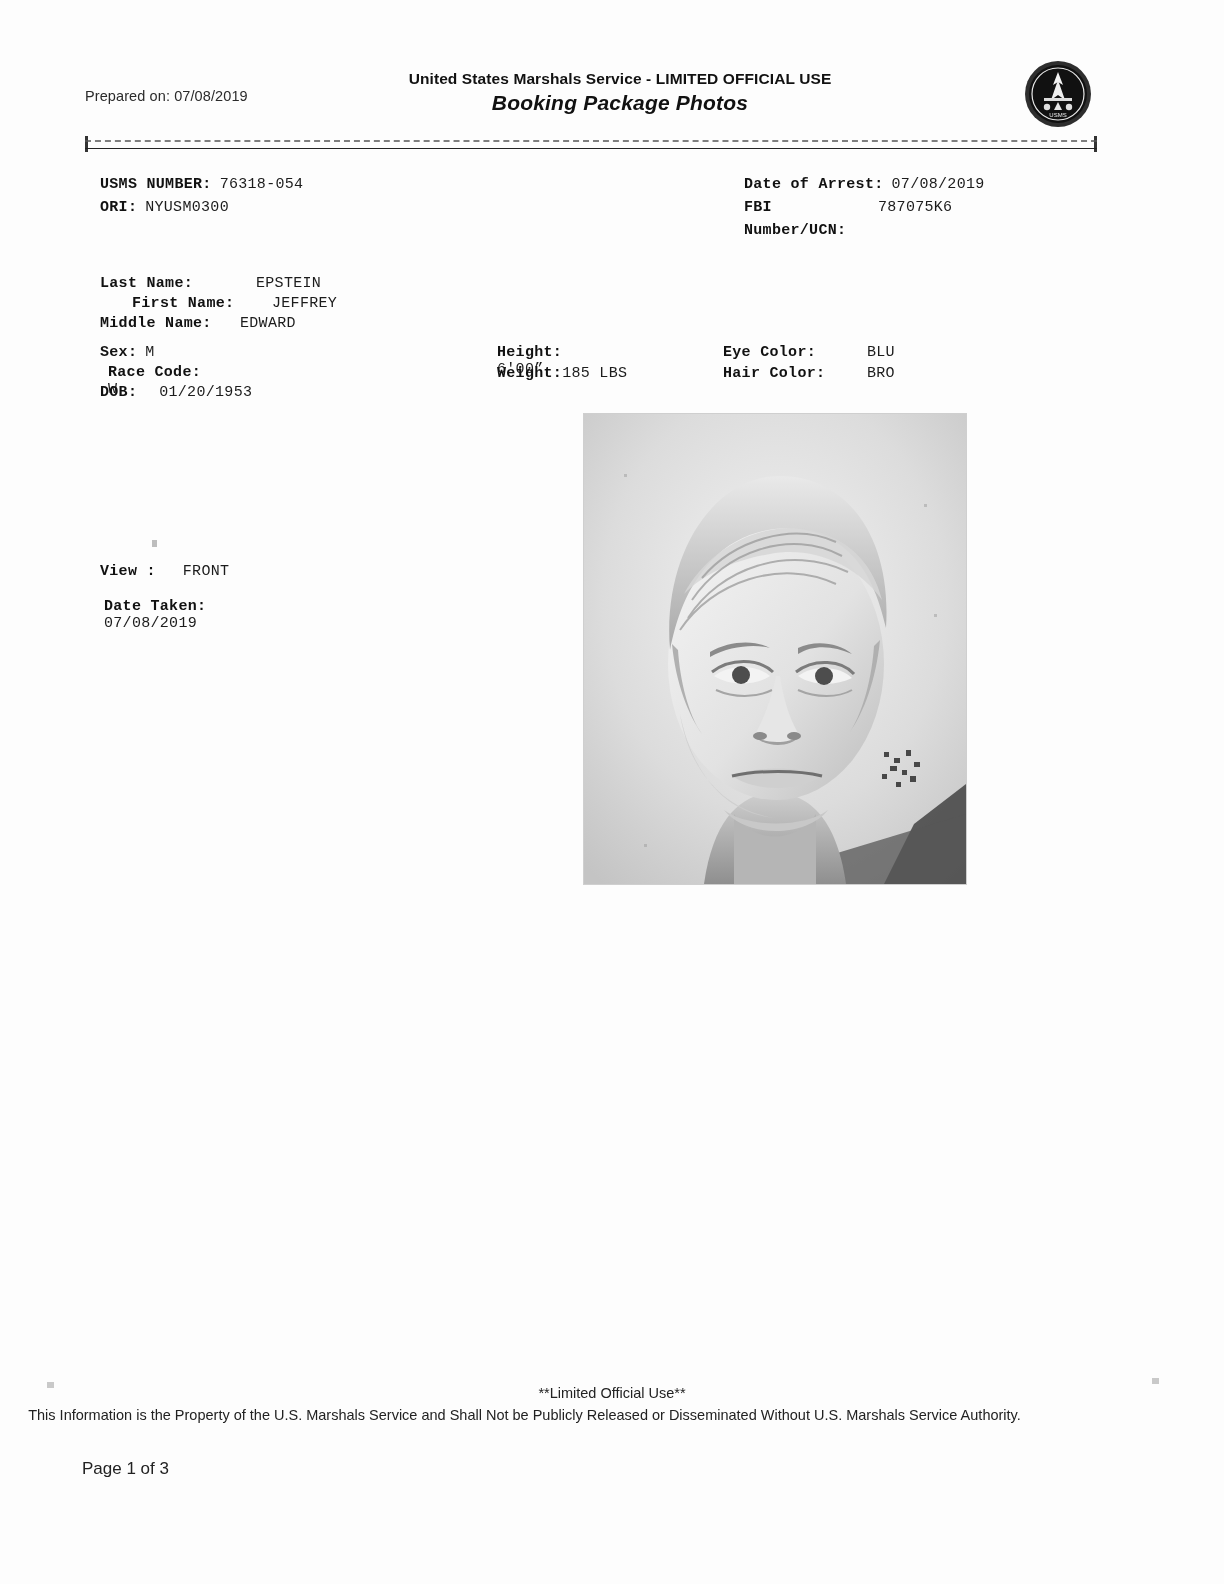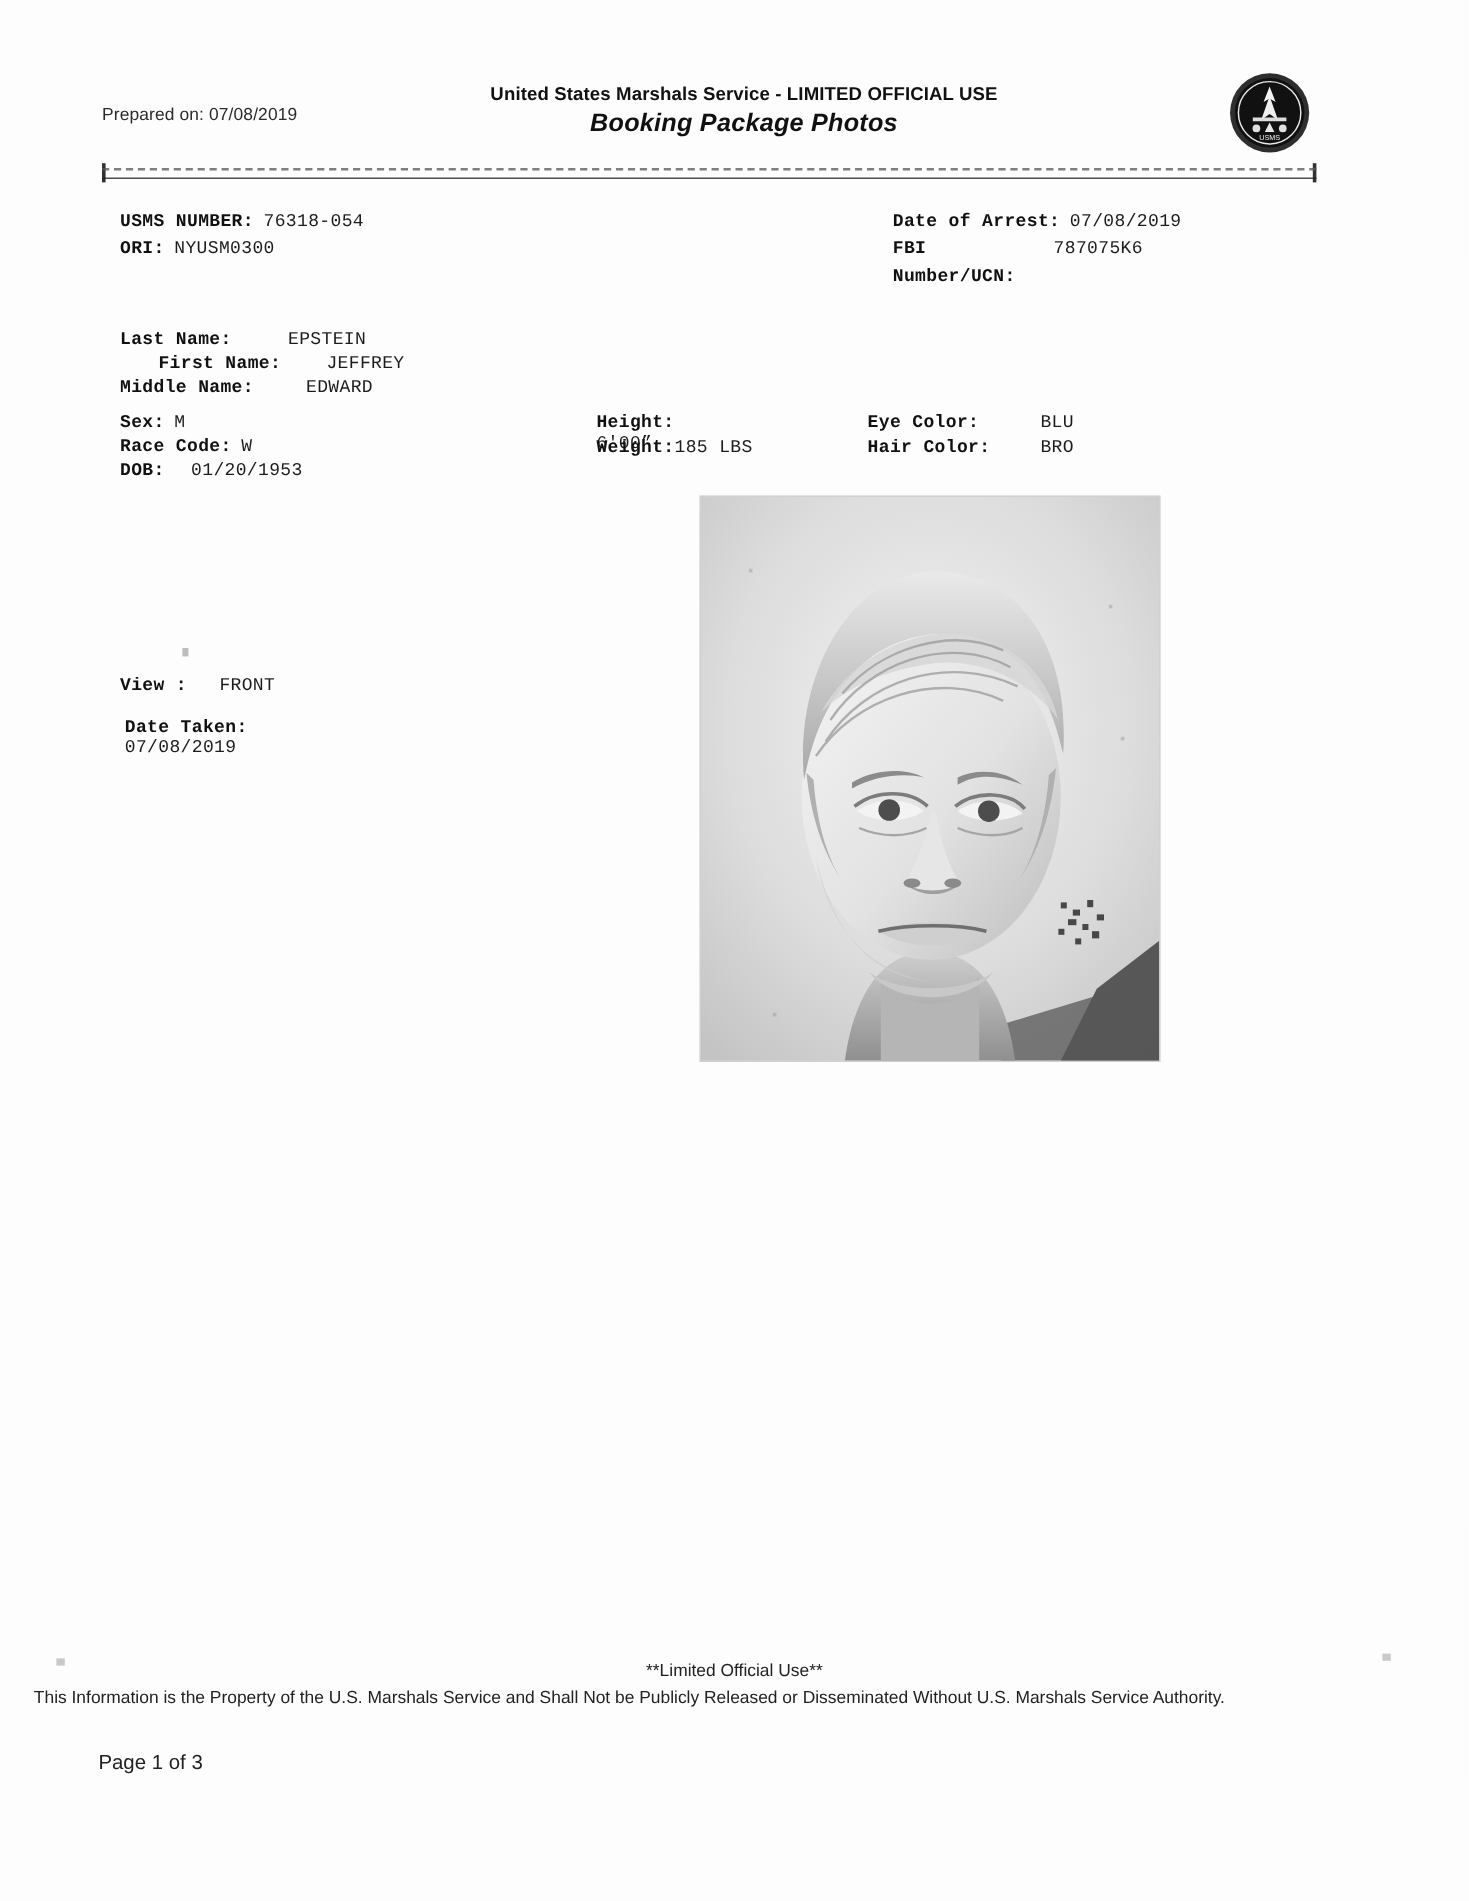--- a/index.html
+++ b/index.html
@@ -116,26 +116,26 @@
 
   .row { position: absolute; display: flex; align-items: baseline; }
 
   
   #usms-row      { left: 100px; top: 176px; }
   #ori-row       { left: 100px; top: 199px; }
   #arrest-row    { left: 744px; top: 176px; }
   #fbi-row       { left: 744px; top: 199px; }
   #fbi-row2      { left: 744px; top: 222px; }
 
-  #last-row      { left: 100px; top: 275px; }
+  #last-row      { left: 100px; top: 275px; gap: 16px; }
   #first-row     { left: 100px; top: 295px; margin-left: 32px; }
   #middle-row    { left: 100px; top: 315px; }
 
   #sex-row       { left: 100px; top: 344px; }
-  #race-row      { left: 100px; top: 364px; }
+  #race-row      { left: 100px; top: 364px; flex-direction: column; }
   #dob-row       { left: 100px; top: 384px; }
 
   #height-row    { left: 497px; top: 344px; flex-direction: column; }
   #weight-row    { left: 497px; top: 365px; }
 
   #eye-row       { left: 723px; top: 344px; }
   #hair-row      { left: 723px; top: 365px; }
 
   #view-row      { left: 100px; top: 563px; gap: 20px; }
   #datetaken-row { left: 100px; top: 598px; flex-direction: column; }
@@ -266,21 +266,21 @@
 
   <div class="row" id="last-row">
     <span class="lbl pad-label" style="width:140px">Last Name:</span>
     <span class="mono val">EPSTEIN</span>
   </div>
   <div class="row" id="first-row">
     <span class="lbl pad-label" style="width:140px">First Name:</span>
     <span class="mono val">JEFFREY</span>
   </div>
   <div class="row" id="middle-row">
-    <span class="lbl pad-label" style="width:155px">Middle Name:</span>
+    <span class="lbl pad-label" style="width:140px">Middle Name:</span>
     <span class="mono val">EDWARD</span>
   </div>
 
   <div class="row" id="sex-row">
     <span class="lbl">Sex:</span>
     <span class="mono val" style="margin-left:8px">M</span>
   </div>
   <div class="row" id="race-row">
     <span class="lbl">Race Code:</span>
     <span class="mono val" style="margin-left:8px">W</span>

